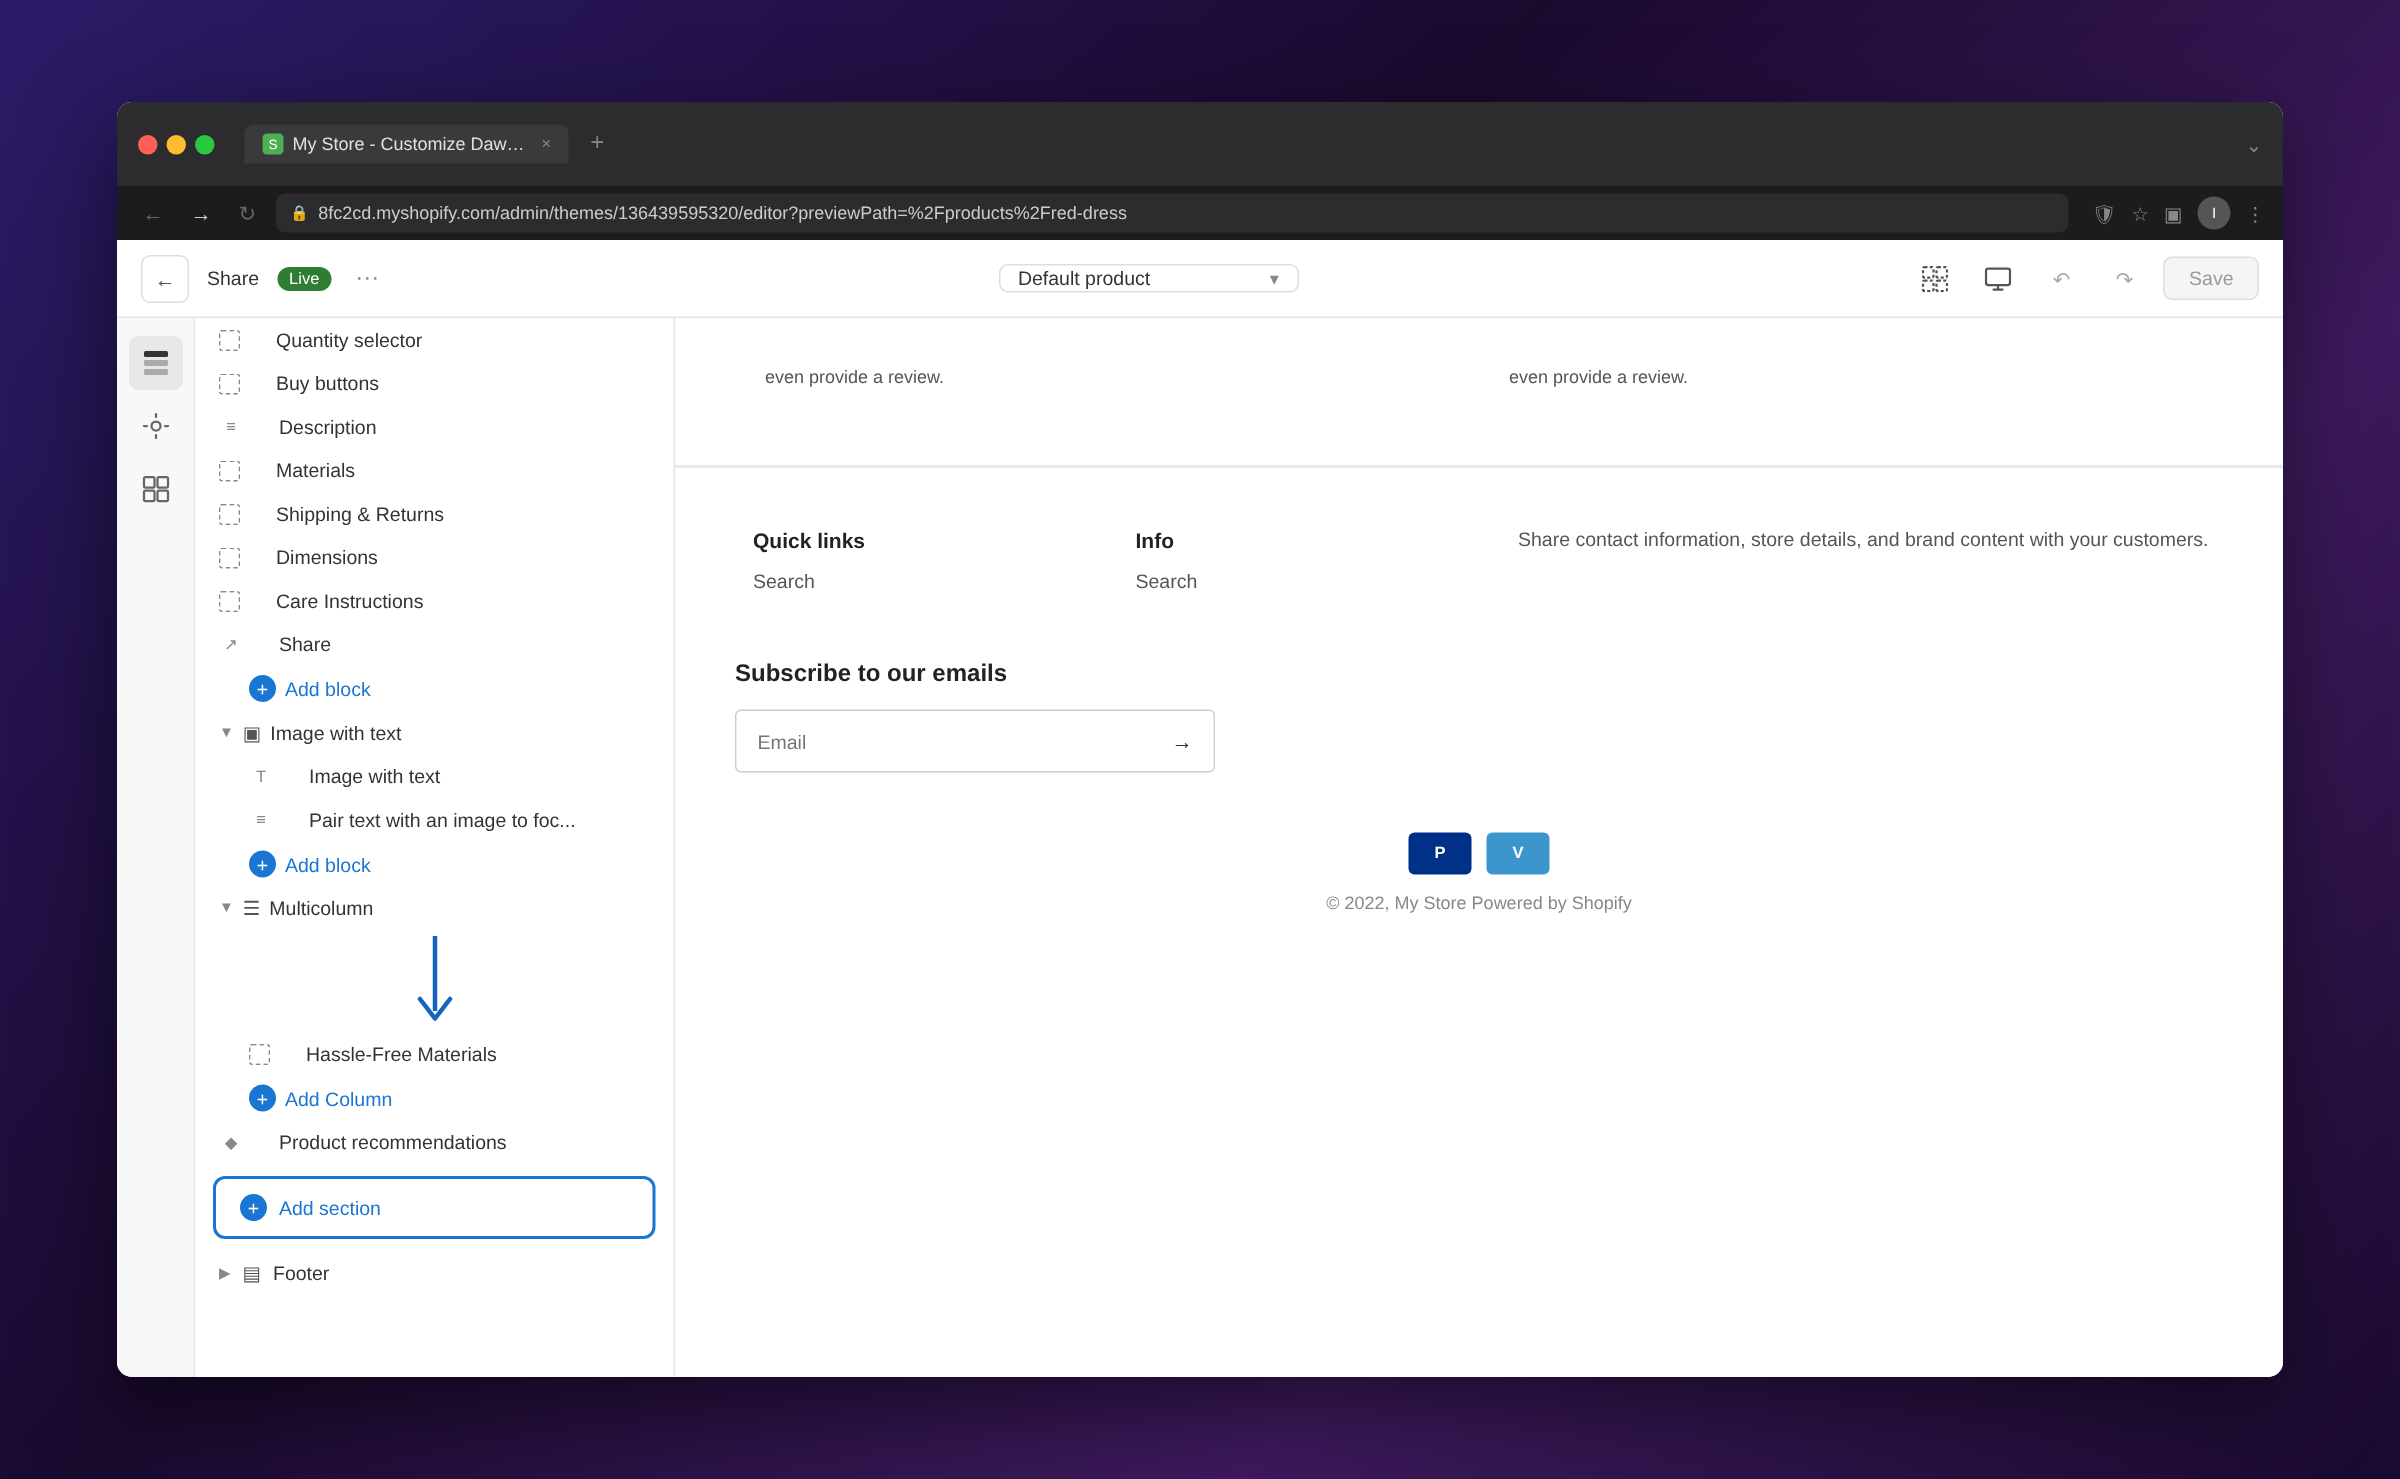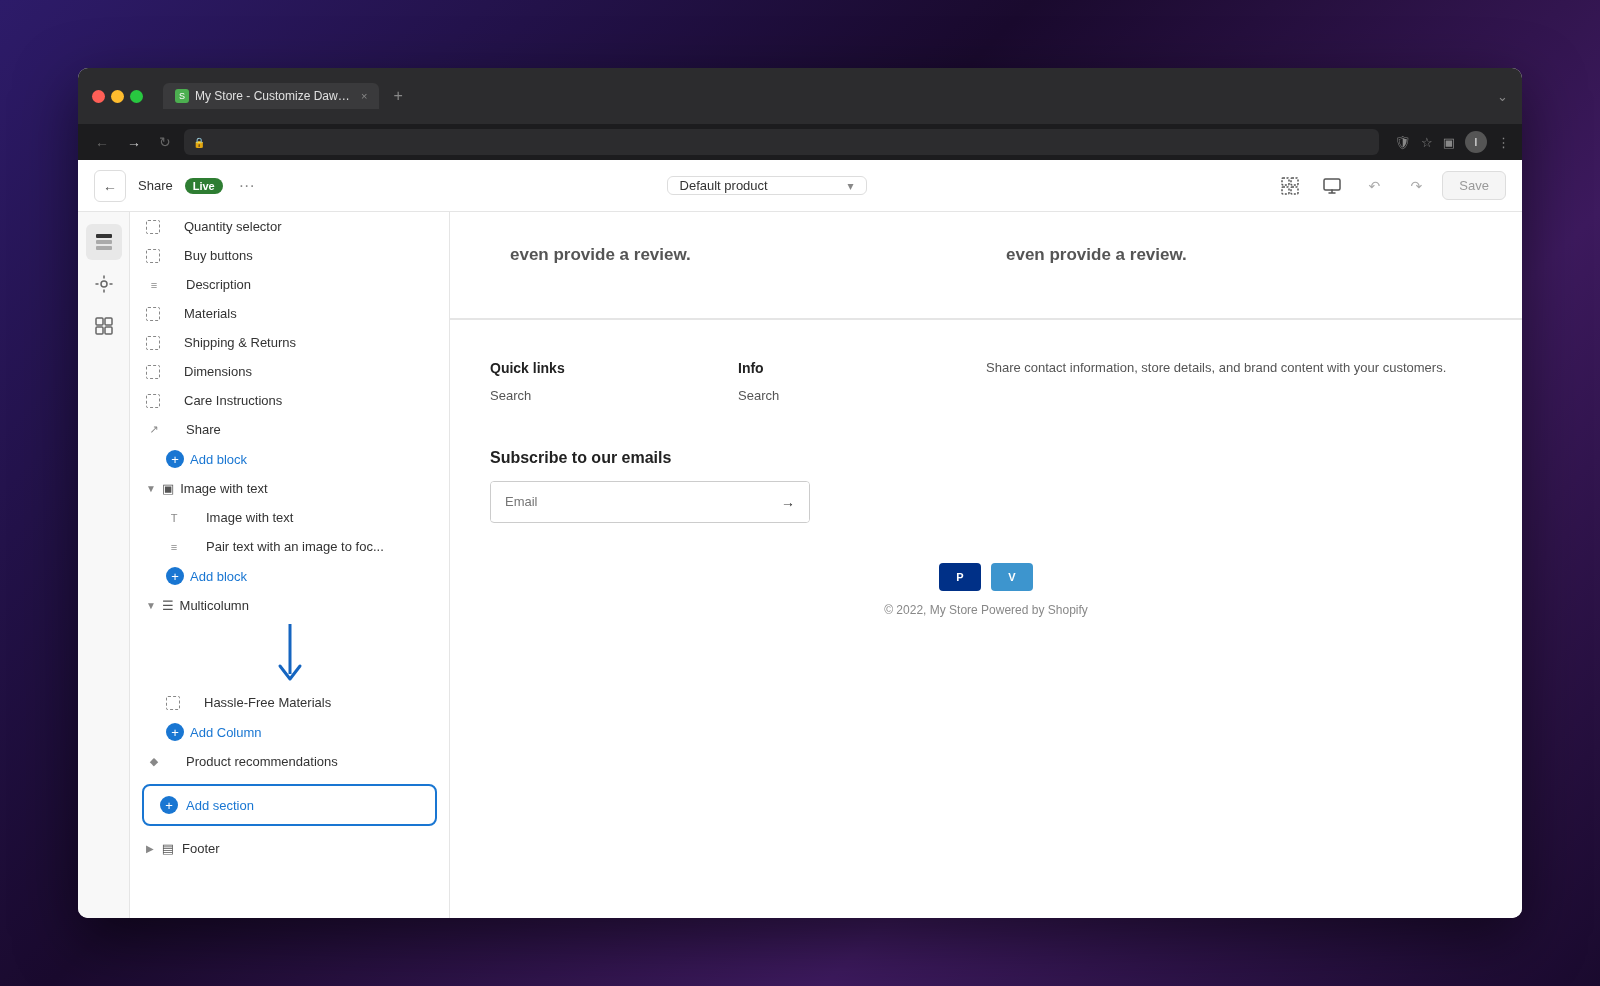--- a/index.html
+++ b/index.html
@@ -77,21 +77,21 @@
       height: 52px;
       background: #fff;
       border-bottom: 1px solid #e5e5e5;
       display: flex;
       align-items: center;
       padding: 0 16px;
       gap: 12px;
     }
     .toolbar-back { width: 32px; height: 32px; border: 1px solid #ddd; border-radius: 6px; display: flex; align-items: center; justify-content: center; color: #555; font-size: 14px; cursor: pointer; }
     .toolbar-theme { font-size: 13px; color: #333; font-weight: 500; }
-    .toolbar-live-badge { background: #2e7d32; color: #fff; font-size: 11px; padding: 2px 8px; border-radius: 10px; font-weight: 700; }
+    .toolbar-live-badge { background: #2e7d32; color: #fff; font-size: 11px; padding: 2px 8px; border-radius: 10px; font-weight: 400; }
     .toolbar-dots { color: #888; font-size: 16px; cursor: pointer; padding: 0 4px; }
     .toolbar-center { flex: 1; display: flex; justify-content: center; }
     .toolbar-dropdown {
       display: flex; align-items: center; gap: 8px;
       border: 1px solid #ddd; border-radius: 6px;
       padding: 1px 12px; font-size: 13px; color: #333;
       background: #fff; cursor: pointer; min-width: 200px;
     }
     .toolbar-right { display: flex; align-items: center; gap: 10px; }
     .toolbar-icon-btn { width: 32px; height: 32px; display: flex; align-items: center; justify-content: center; color: #555; font-size: 14px; cursor: pointer; }
@@ -196,31 +196,33 @@
 
     
     .review-section {
       display: grid;
       grid-template-columns: 1fr 1fr;
       gap: 0;
       border-bottom: 1px solid #e5e5e5;
       padding: 20px 40px 40px;
     }
     .review-col { padding: 10px 20px; }
-    .review-text { font-size: 17px; color: #555; line-height: 1.5; font-weight: bold; }
+    .review-text { font-size: 12px; color: #555; line-height: 1.5; }
 
     
     .footer-section {
       padding: 40px 40px 30px;
       border-top: 1px solid #e5e5e5;
     }
     .footer-links-grid {
       display: grid;
       grid-template-columns: 1fr 1fr 2fr;
+      gap: 20px;
       margin-bottom: 40px;
+      margin-left: 12px;
     }
     .footer-col-title { font-size: 14px; font-weight: 600; color: #222; margin-bottom: 12px; }
     .footer-link { font-size: 13px; color: #555; margin-bottom: 6px; cursor: pointer; }
 
     .subscribe-section { margin-bottom: 40px; }
     .subscribe-title { font-size: 16px; font-weight: 600; color: #222; margin-bottom: 14px; }
     .subscribe-input-wrap {
       display: flex; align-items: center;
       border: 1px solid #ccc; border-radius: 4px;
       max-width: 320px; overflow: hidden;
@@ -271,20 +273,21 @@
       <span style="color:#888;font-size:13px;cursor:pointer;">⌄</span>
     </div>
   </div>
 
   <div class="browser-nav">
     <button class="nav-btn">←</button>
     <button class="nav-btn active">→</button>
     <button class="nav-btn">↻</button>
     <div class="address-bar">
       <span class="address-bar-lock">🔒</span>
+      <span style="font-size:12px;color:#ccc;">8fc2cd.myshopify.com/admin/themes/136439595320/editor?previewPath=%2Fproducts%2Fred-dress</span>
     </div>
     <div class="nav-icons">
       <span style="cursor:pointer;">🛡</span>
       <span style="cursor:pointer;">☆</span>
       <span style="cursor:pointer;">▣</span>
       <span style="cursor:pointer;background:#555;width:22px;height:22px;border-radius:50%;display:flex;align-items:center;justify-content:center;font-size:10px;color:#fff;">I</span>
       <span style="cursor:pointer;">⋮</span>
     </div>
   </div>
 

